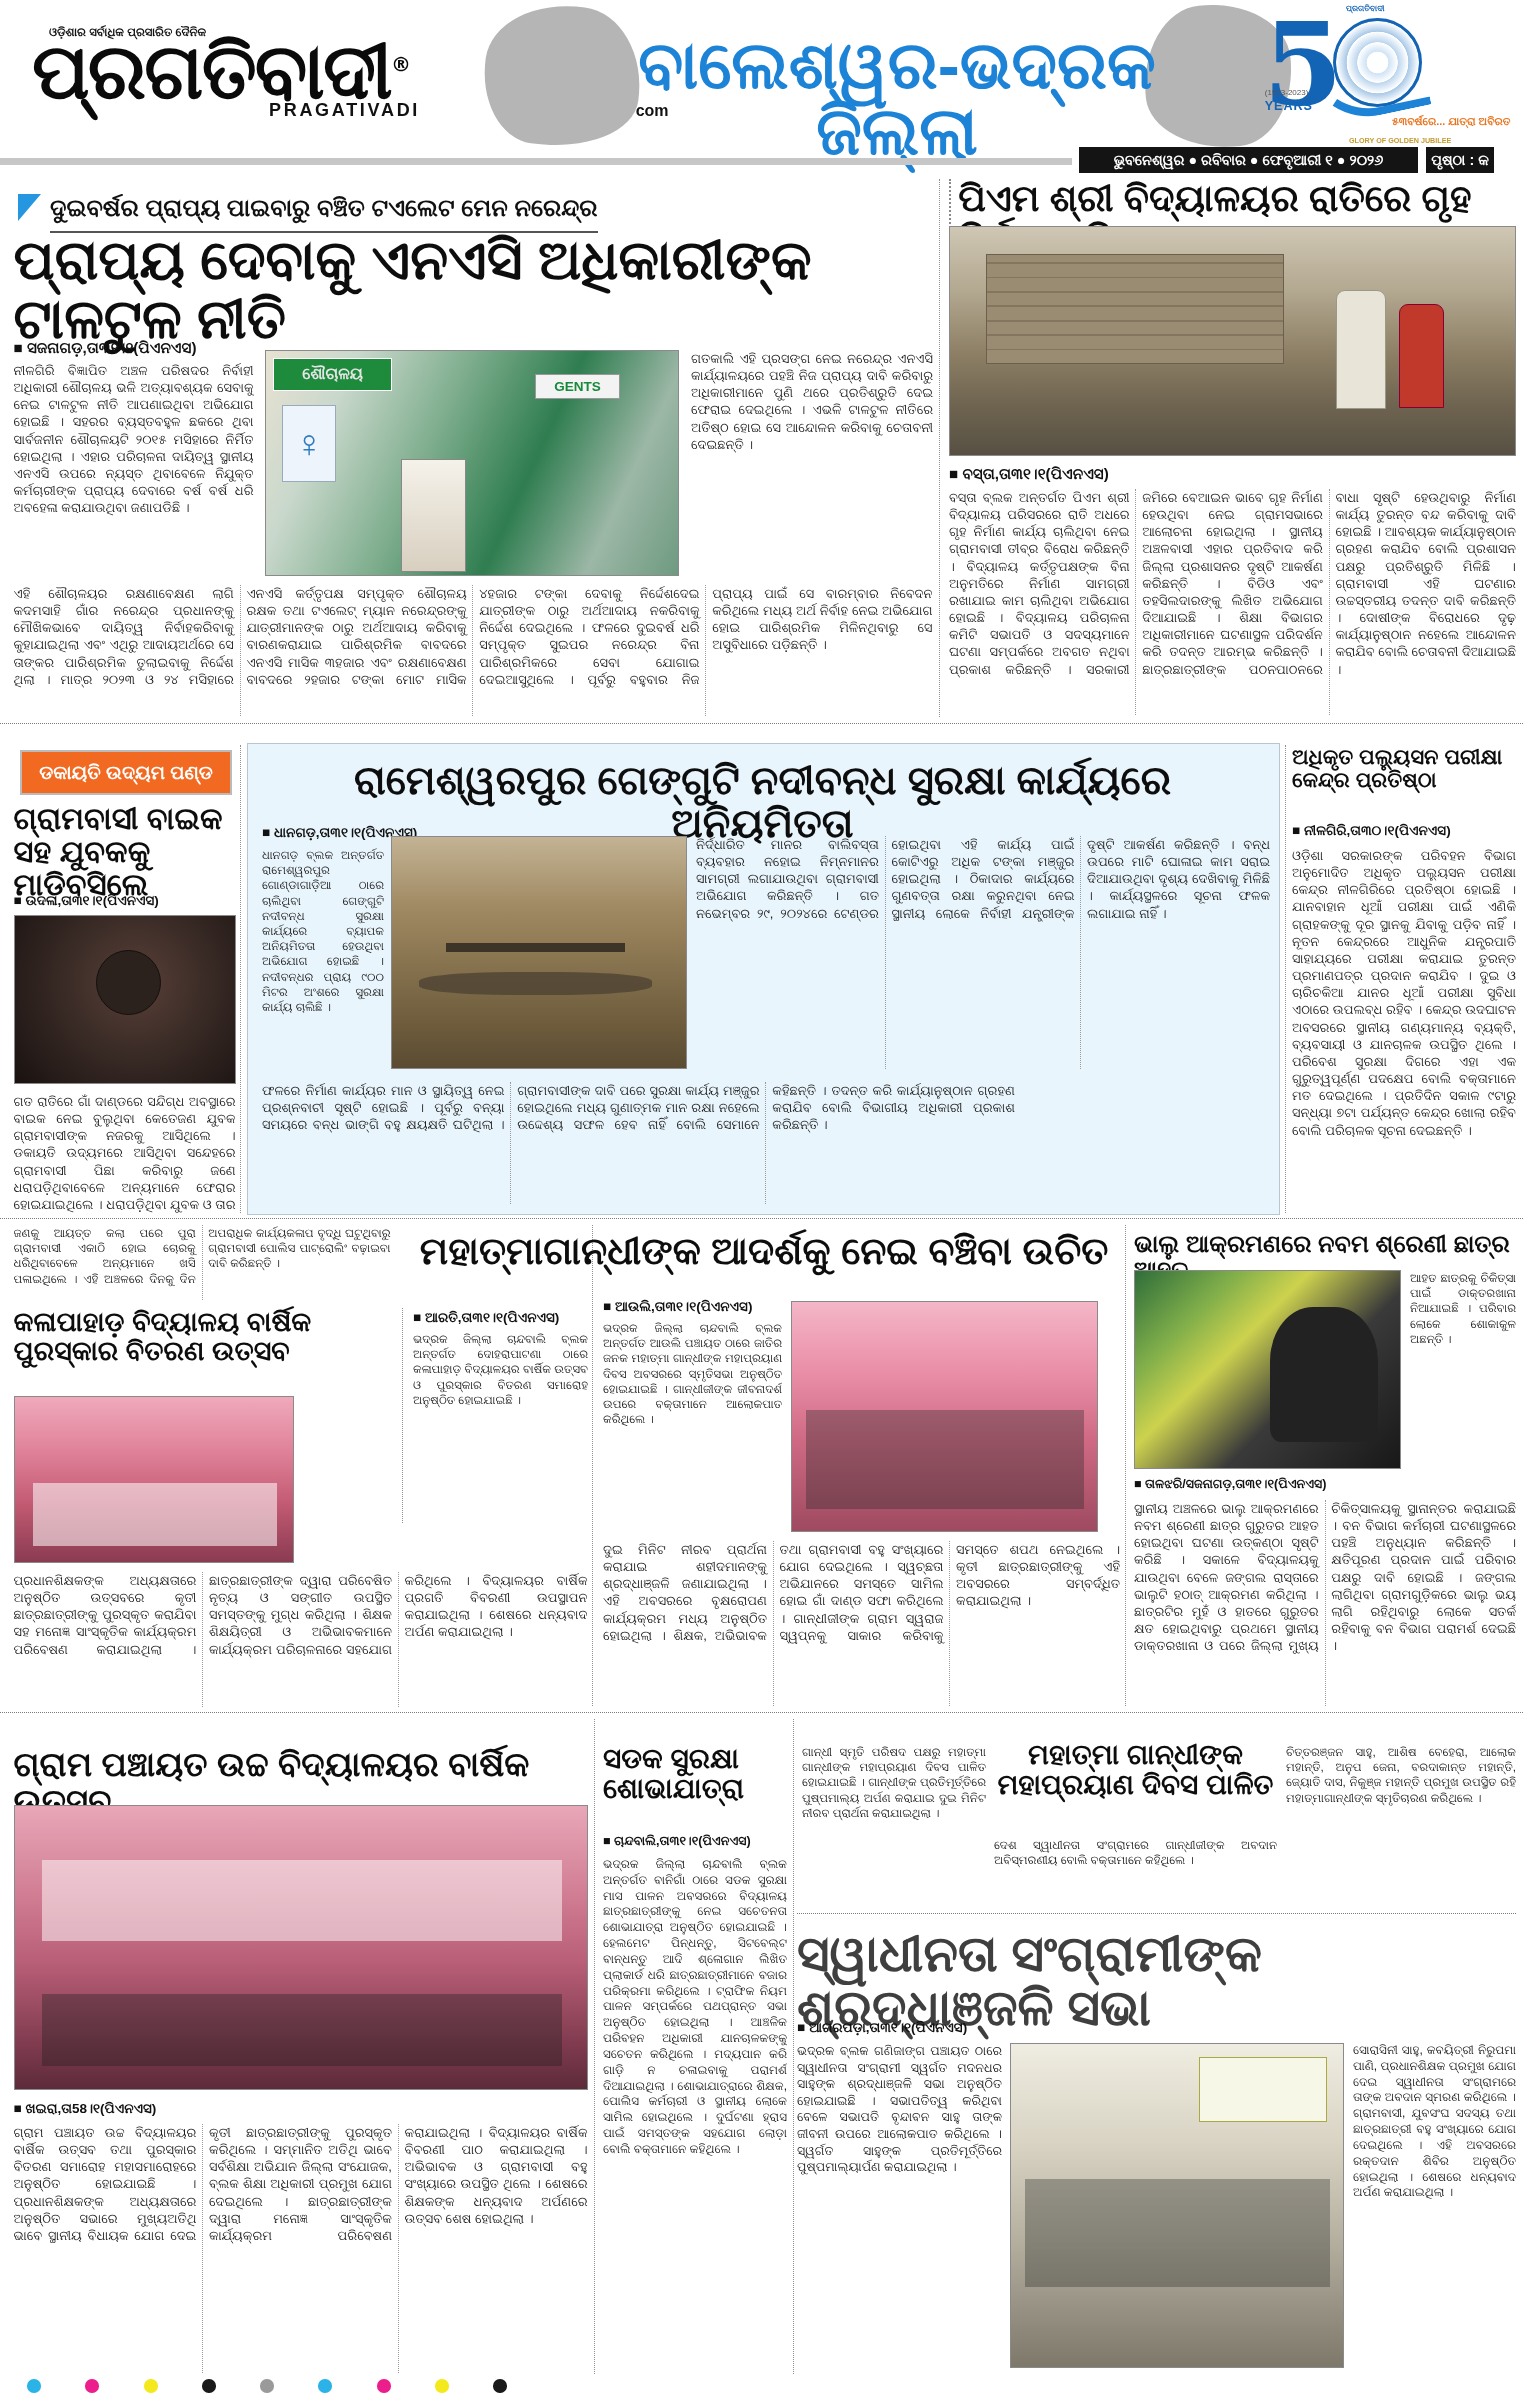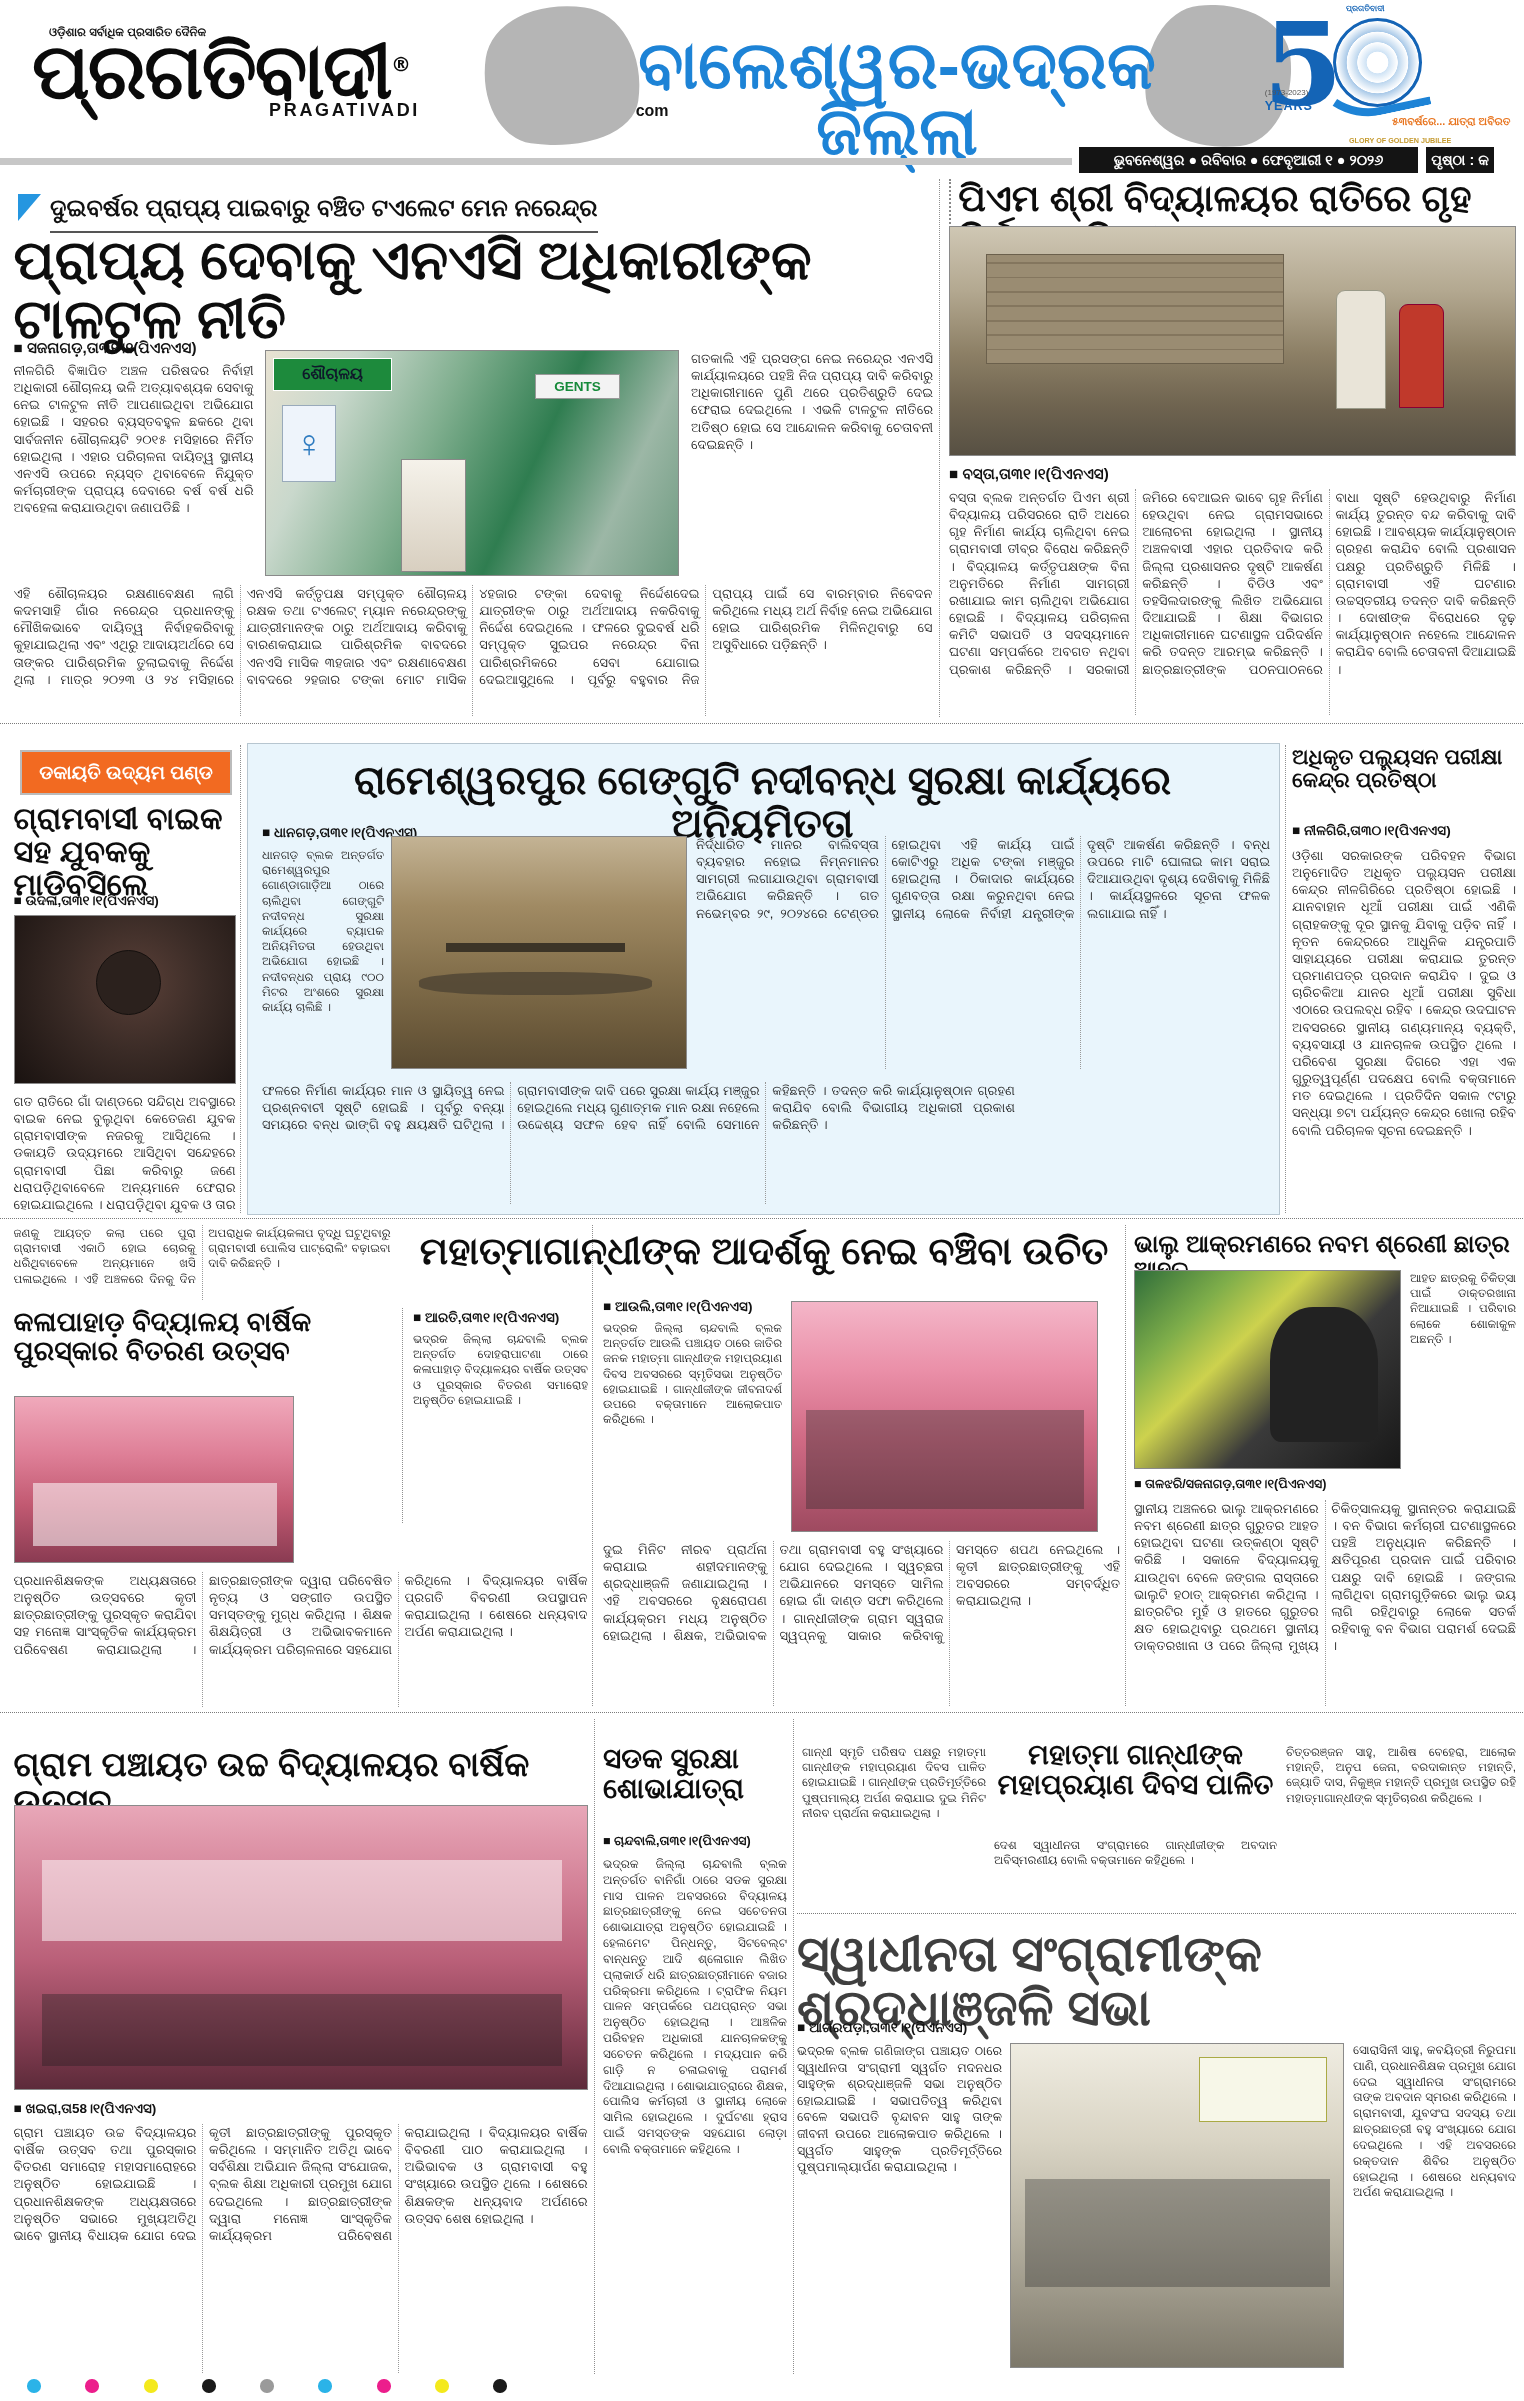--- a/index.html
+++ b/index.html
@@ -57,21 +57,21 @@
   <div class="abs" style="left:18px;top:194px;display:flex;align-items:flex-start;">
     <span class="kicker-tri"></span>
     <span style="font-size:24px;font-weight:bold;margin-left:9px;border-bottom:2.7px double #555;padding-bottom:9px;">ଦୁଇବର୍ଷର ପ୍ରାପ୍ୟ ପାଇବାରୁ ବଞ୍ଚିତ ଟଏଲେଟ ମେନ ନରେନ୍ଦ୍ର</span>
   </div>
   <div class="abs hl" style="left:13.5px;top:231px;width:919px;font-size:55px;">ପ୍ରାପ୍ୟ ଦେବାକୁ ଏନଏସି ଅଧିକାରୀଙ୍କ ଟାଳଟୁଳ ନୀତି</div>
 
   <div class="abs byline" style="left:13.5px;top:339px;">■ ସଜନାଗଡ଼,ତା୩୧।୧(ପିଏନଏସ)</div>
   <div class="abs bodytxt clip" style="left:13.5px;top:362px;width:240px;height:217px;">ନୀଳଗିରି ବିଜ୍ଞାପିତ ଅଞ୍ଚଳ ପରିଷଦର ନିର୍ବାହୀ ଅଧିକାରୀ ଶୌଚାଳୟ ଭଳି ଅତ୍ୟାବଶ୍ୟକ ସେବାକୁ ନେଇ ଟାଳଟୁଳ ନୀତି ଆପଣାଇଥିବା ଅଭିଯୋଗ ହୋଇଛି । ସହରର ବ୍ୟସ୍ତବହୁଳ ଛକରେ ଥିବା ସାର୍ବଜନୀନ ଶୌଚାଳୟଟି ୨୦୧୫ ମସିହାରେ ନିର୍ମିତ ହୋଇଥିଲା । ଏହାର ପରିଚାଳନା ଦାୟିତ୍ୱ ସ୍ଥାନୀୟ ଏନଏସି ଉପରେ ନ୍ୟସ୍ତ ଥିବାବେଳେ ନିଯୁକ୍ତ କର୍ମଚାରୀଙ୍କ ପ୍ରାପ୍ୟ ଦେବାରେ ବର୍ଷ ବର୍ଷ ଧରି ଅବହେଳା କରାଯାଉଥିବା ଜଣାପଡିଛି ।</div>
 
   <div class="abs photo" style="left:265px;top:350px;width:414px;height:226px;background:linear-gradient(115deg,#e8e2d2 0%,#c9d8cc 18%,#7fae8e 40%,#2f7d50 62%,#9cb7a6 82%,#6e9a80 100%);">
-    <div class="abs" style="left:7.2px;top:7.2px;width:117px;height:30.5px;background:#1d8a3c;color:#0f172a;font-size:16px;font-weight:bold;display:flex;align-items:center;justify-content:center;border:1.8px solid #fff;">ଶୌଚାଳୟ</div>
+    <div class="abs" style="left:7.2px;top:7.2px;width:117px;height:30.5px;background:#1d8a3c;color:#e5e5e5;font-size:16px;font-weight:bold;display:flex;align-items:center;justify-content:center;border:1.8px solid #fff;">ଶୌଚାଳୟ</div>
     <div class="abs" style="left:269px;top:23px;width:83px;height:23px;background:#f3f3f3;color:#168a3a;font-size:13.5px;font-weight:bold;display:flex;align-items:center;justify-content:center;border:0.9px solid #999;">GENTS</div>
     <div class="abs" style="left:16px;top:54px;width:52px;height:75px;background:#eef4fb;border:0.9px solid #9ab;display:flex;align-items:center;justify-content:center;font-size:39px;color:#2e7bc0;">♀</div>
     <div class="abs" style="left:135px;top:108px;width:63px;height:111px;background:linear-gradient(180deg,#f5f2ea,#d8cfc0);border:0.9px solid #888;"></div>
   </div>
 
   <div class="abs bodytxt clip" style="left:691px;top:350px;width:242px;height:226px;">ଗତକାଲି ଏହି ପ୍ରସଙ୍ଗ ନେଇ ନରେନ୍ଦ୍ର ଏନଏସି କାର୍ଯ୍ୟାଳୟରେ ପହଞ୍ଚି ନିଜ ପ୍ରାପ୍ୟ ଦାବି କରିବାରୁ ଅଧିକାରୀମାନେ ପୁଣି ଥରେ ପ୍ରତିଶ୍ରୁତି ଦେଇ ଫେରାଇ ଦେଇଥିଲେ । ଏଭଳି ଟାଳଟୁଳ ନୀତିରେ ଅତିଷ୍ଠ ହୋଇ ସେ ଆନ୍ଦୋଳନ କରିବାକୁ ଚେତାବନୀ ଦେଇଛନ୍ତି ।</div>
   <div class="abs bodytxt cols4 clip" style="left:13.5px;top:585px;width:919px;height:131px;">ଏହି ଶୌଚାଳୟର ରକ୍ଷଣାବେକ୍ଷଣ ଲାଗି କଦମସାହି ଗାଁର ନରେନ୍ଦ୍ର ପ୍ରଧାନଙ୍କୁ ମୌଖିକଭାବେ ଦାୟିତ୍ୱ ନିର୍ବାହକରିବାକୁ କୁହାଯାଇଥିଲା ଏବଂ ଏଥିରୁ ଆଦାୟଅର୍ଥରେ ସେ ତାଙ୍କର ପାରିଶ୍ରମିକ ତୁଲାଇବାକୁ ନିର୍ଦ୍ଦେଶ ଥିଲା । ମାତ୍ର ୨୦୨୩ ଓ ୨୪ ମସିହାରେ ଏନଏସି କର୍ତ୍ତୃପକ୍ଷ ସମ୍ପୃକ୍ତ ଶୌଚାଳୟ ରକ୍ଷକ ତଥା ଟଏଲେଟ୍ ମ୍ୟାନ ନରେନ୍ଦ୍ରଙ୍କୁ ଯାତ୍ରୀମାନଙ୍କ ଠାରୁ ଅର୍ଥଆଦାୟ କରିବାକୁ ବାରଣକରାଯାଇ ପାରିଶ୍ରମିକ ବାବଦରେ ଏନଏସି ମାସିକ ୩ହଜାର ଏବଂ ରକ୍ଷଣାବେକ୍ଷଣ ବାବଦରେ ୨ହଜାର ଟଙ୍କା ମୋଟ ମାସିକ ୪ହଜାର ଟଙ୍କା ଦେବାକୁ ନିର୍ଦ୍ଦେଶଦେଇ ଯାତ୍ରୀଙ୍କ ଠାରୁ ଅର୍ଥଆଦାୟ ନକରିବାକୁ ନିର୍ଦ୍ଦେଶ ଦେଇଥିଲେ । ଫଳରେ ଦୁଇବର୍ଷ ଧରି ସମ୍ପୃକ୍ତ ସୁଇପର ନରେନ୍ଦ୍ର ବିନା ପାରିଶ୍ରମିକରେ ସେବା ଯୋଗାଇ ଦେଇଆସୁଥିଲେ । ପୂର୍ବରୁ ବହୁବାର ନିଜ ପ୍ରାପ୍ୟ ପାଇଁ ସେ ବାରମ୍ବାର ନିବେଦନ କରିଥିଲେ ମଧ୍ୟ ଅର୍ଥ ନିର୍ବାହ ନେଇ ଅଭିଯୋଗ ହୋଇ ପାରିଶ୍ରମିକ ମିଳିନଥିବାରୁ ସେ ଅସୁବିଧାରେ ପଡ଼ିଛନ୍ତି ।</div>
 
   <div class="abs vrule" style="left:939px;top:179px;height:538px;"></div>
 

